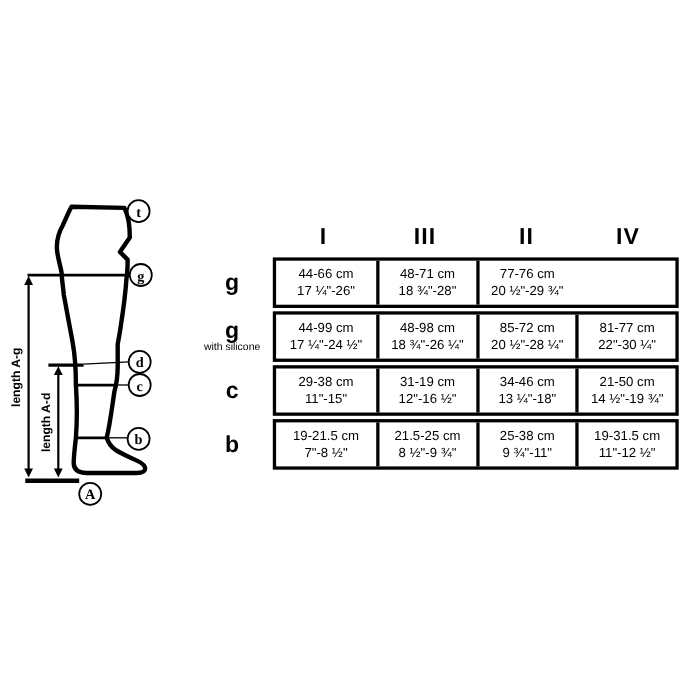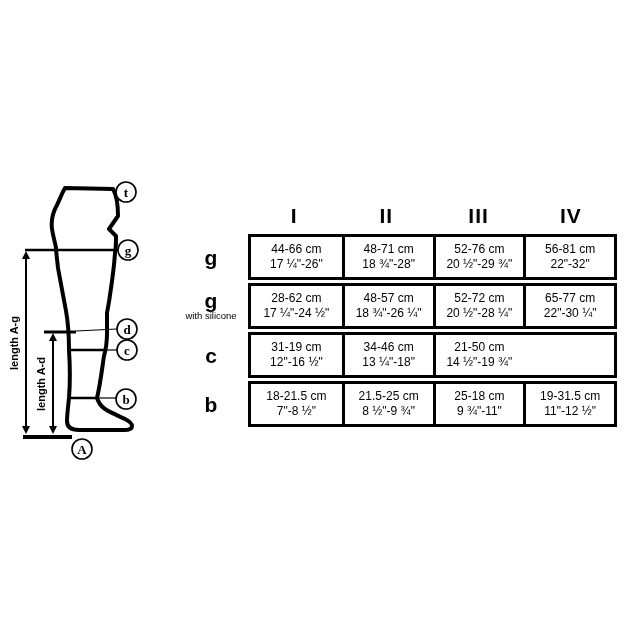--- a/index.html
+++ b/index.html
@@ -94,22 +94,22 @@
 
     <circle cx="126" cy="399" r="10" fill="#fff" stroke="#000" stroke-width="1.6"></circle>
     <text class="circle-letter" x="126" y="404" text-anchor="middle">b</text>
 
     <circle cx="82" cy="449" r="10" fill="#fff" stroke="#000" stroke-width="1.6"></circle>
     <text class="circle-letter" x="82" y="454" text-anchor="middle">A</text>
   </svg>
 
   <div class="col-headers">
     <div class="col-header">I</div>
+    <div class="col-header">III</div>
     <div class="col-header">II</div>
-    <div class="col-header">III</div>
     <div class="col-header">IV</div>
   </div>
 
   <div class="row-labels">
     <div class="row-label-block">
       <div class="row-label">g</div>
 
     </div>
     <div class="row-label-block">
       <div class="row-label">g</div>
@@ -129,74 +129,74 @@
     <div class="band">
       <div class="cell">
         <div>44-66 cm</div>
         <div>17 ¼"-26"</div>
       </div>
       <div class="cell">
         <div>48-71 cm</div>
         <div>18 ¾"-28"</div>
       </div>
       <div class="cell">
-        <div>52-76 cm</div>
+        <div>77-76 cm</div>
         <div>20 ½"-29 ¾"</div>
       </div>
-      <div class="cell">
-        <div>56-81 cm</div>
-        <div>22"-32"</div>
-      </div>
-    </div>
-
-    <div class="band">
-      <div class="cell">
-        <div>28-62 cm</div>
+    </div>
+
+    <div class="band">
+      <div class="cell">
+        <div>44-99 cm</div>
         <div>17 ¼"-24 ½"</div>
       </div>
       <div class="cell">
-        <div>48-57 cm</div>
+        <div>48-98 cm</div>
         <div>18 ¾"-26 ¼"</div>
       </div>
       <div class="cell">
-        <div>52-72 cm</div>
+        <div>85-72 cm</div>
         <div>20 ½"-28 ¼"</div>
       </div>
       <div class="cell">
-        <div>65-77 cm</div>
+        <div>81-77 cm</div>
         <div>22"-30 ¼"</div>
       </div>
     </div>
 
     <div class="band">
+      <div class="cell">
+        <div>29-38 cm</div>
+        <div>11"-15"</div>
+      </div>
       <div class="cell">
         <div>31-19 cm</div>
         <div>12"-16 ½"</div>
       </div>
       <div class="cell">
         <div>34-46 cm</div>
         <div>13 ¼"-18"</div>
       </div>
       <div class="cell">
         <div>21-50 cm</div>
         <div>14 ½"-19 ¾"</div>
       </div>
     </div>
 
     <div class="band">
       <div class="cell">
-        <div>18-21.5 cm</div>
+        <div>19-21.5 cm</div>
         <div>7"-8 ½"</div>
       </div>
       <div class="cell">
         <div>21.5-25 cm</div>
         <div>8 ½"-9 ¾"</div>
       </div>
       <div class="cell">
-        <div>25-18 cm</div>
+        <div>25-38 cm</div>
         <div>9 ¾"-11"</div>
       </div>
       <div class="cell">
         <div>19-31.5 cm</div>
         <div>11"-12 ½"</div>
       </div>
     </div>
   </div>
 
 </div>

